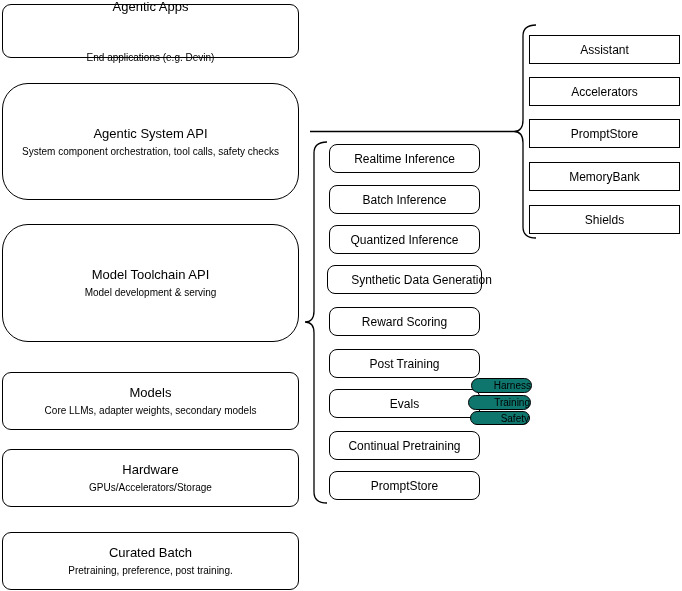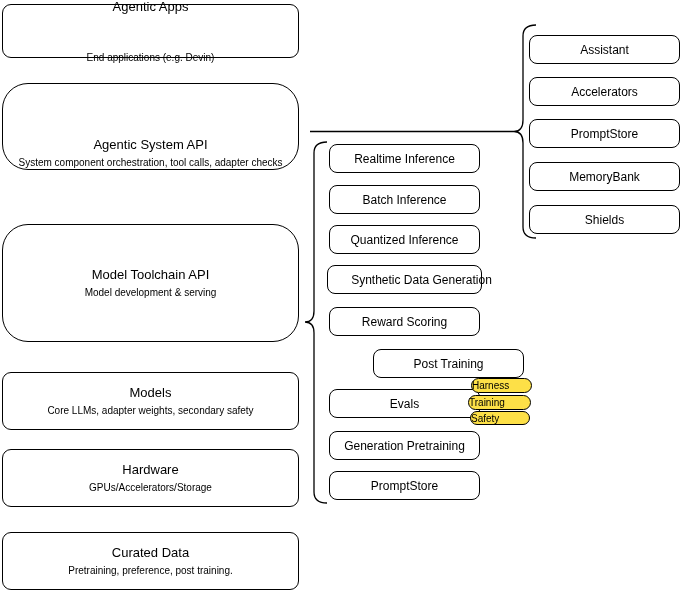--- a/index.html
+++ b/index.html
@@ -11,25 +11,25 @@
     position:absolute;box-sizing:border-box;border:1.3px solid #000000;background:#ffffff;
     display:flex;flex-direction:column;align-items:center;justify-content:center;
     text-align:center;
   }
   .node .title{font-size:13px;line-height:16px;white-space:nowrap;}
   .node .subtitle{font-size:10px;line-height:13px;margin-top:3px;white-space:nowrap;}
   .stack-box{left:2px;width:297px;border-radius:9px;}
   .stack-box.big{border-radius:26px;}
   .mid-box{left:329px;width:151px;height:29px;border-radius:8px;font-size:12px;}
   .mid-box .label{font-size:12px;white-space:nowrap;}
-  .right-box{left:529px;width:151px;height:29px;border-radius:8px;}
+  .right-box{left:529px;width:151px;height:29px;border-radius:0;}
   .right-box .label{font-size:12px;white-space:nowrap;}
   .pill{
-    position:absolute;box-sizing:border-box;border:1.2px solid #000000;background:#fde047;
-    border-radius:8px;display:flex;align-items:center;justify-content:flex-start;
+    position:absolute;box-sizing:border-box;border:1.2px solid #000000;background:#0f766e;
+    border-radius:8px;display:flex;align-items:center;justify-content:flex-end;
     font-size:10px;z-index:3;
   }
   .connector-layer{position:absolute;left:0;top:0;width:682px;height:591px;z-index:1;pointer-events:none;}
   .node,.pill{z-index:2;}
 </style>
 </head>
 <body>
 
 <div class="canvas">
 
@@ -37,68 +37,68 @@
     <path d="M310 131.5 L514 131.5" stroke="#000000" stroke-width="1.3"></path>
     <path d="M536 25 Q523 25 523 36 L523 120 Q523 131.5 514 131.5 Q523 131.5 523 143 L523 227 Q523 238 536 238" stroke="#000000" stroke-width="1.3" fill="none"></path>
     <path d="M327 142 Q314 142 314 153 L314 311 Q314 322 305 322 Q314 322 314 333 L314 492 Q314 503 327 503" stroke="#000000" stroke-width="1.3" fill="none"></path>
   </svg>
 
   <div class="node stack-box" style="top:4px;height:54px;gap:33px;">
     <div class="title">Agentic Apps</div>
     <div class="subtitle">End applications (e.g. Devin)</div>
   </div>
 
-  <div class="node stack-box big" style="top:83px;height:87px;justify-content:flex-end;">
+  <div class="node stack-box big" style="top:83px;height:117px;">
     <div class="title">Agentic System API</div>
-    <div class="subtitle">System component orchestration, tool calls, adapter checks</div>
+    <div class="subtitle">System component orchestration, tool calls, safety checks</div>
   </div>
 
   <div class="node stack-box big" style="top:224px;height:118px;">
     <div class="title">Model Toolchain API</div>
     <div class="subtitle">Model development &amp; serving</div>
   </div>
 
   <div class="node stack-box" style="top:372px;height:58px;">
     <div class="title">Models</div>
-    <div class="subtitle">Core LLMs, adapter weights, secondary safety</div>
+    <div class="subtitle">Core LLMs, adapter weights, secondary models</div>
   </div>
 
   <div class="node stack-box" style="top:449px;height:58px;">
     <div class="title">Hardware</div>
     <div class="subtitle">GPUs/Accelerators/Storage</div>
   </div>
 
   <div class="node stack-box" style="top:532px;height:58px;">
-    <div class="title">Curated Data</div>
+    <div class="title">Curated Batch</div>
     <div class="subtitle">Pretraining, preference, post training.</div>
   </div>
 
   <div class="node mid-box" style="top:144px;">
     <div class="label">Realtime Inference</div>
   </div>
   <div class="node mid-box" style="top:185px;">
     <div class="label">Batch Inference</div>
   </div>
   <div class="node mid-box" style="top:225px;">
     <div class="label">Quantized Inference</div>
   </div>
   <div class="node mid-box" style="top:265px;left:327px;width:155px;padding-left:34px;">
     <div class="label">Synthetic Data Generation</div>
   </div>
   <div class="node mid-box" style="top:307px;">
     <div class="label">Reward Scoring</div>
   </div>
-  <div class="node mid-box" style="top:349px;margin-left:44px;">
+  <div class="node mid-box" style="top:349px;">
     <div class="label">Post Training</div>
   </div>
   <div class="node mid-box" style="top:389px;">
     <div class="label">Evals</div>
   </div>
   <div class="node mid-box" style="top:431px;">
-    <div class="label">Generation Pretraining</div>
+    <div class="label">Continual Pretraining</div>
   </div>
   <div class="node mid-box" style="top:471px;">
     <div class="label">PromptStore</div>
   </div>
 
   <div class="pill" style="left:471px;top:378px;width:61px;height:15px;">
     <span>Harness</span>
   </div>
   <div class="pill" style="left:468px;top:395px;width:63px;height:15px;">
     <span>Training</span>

